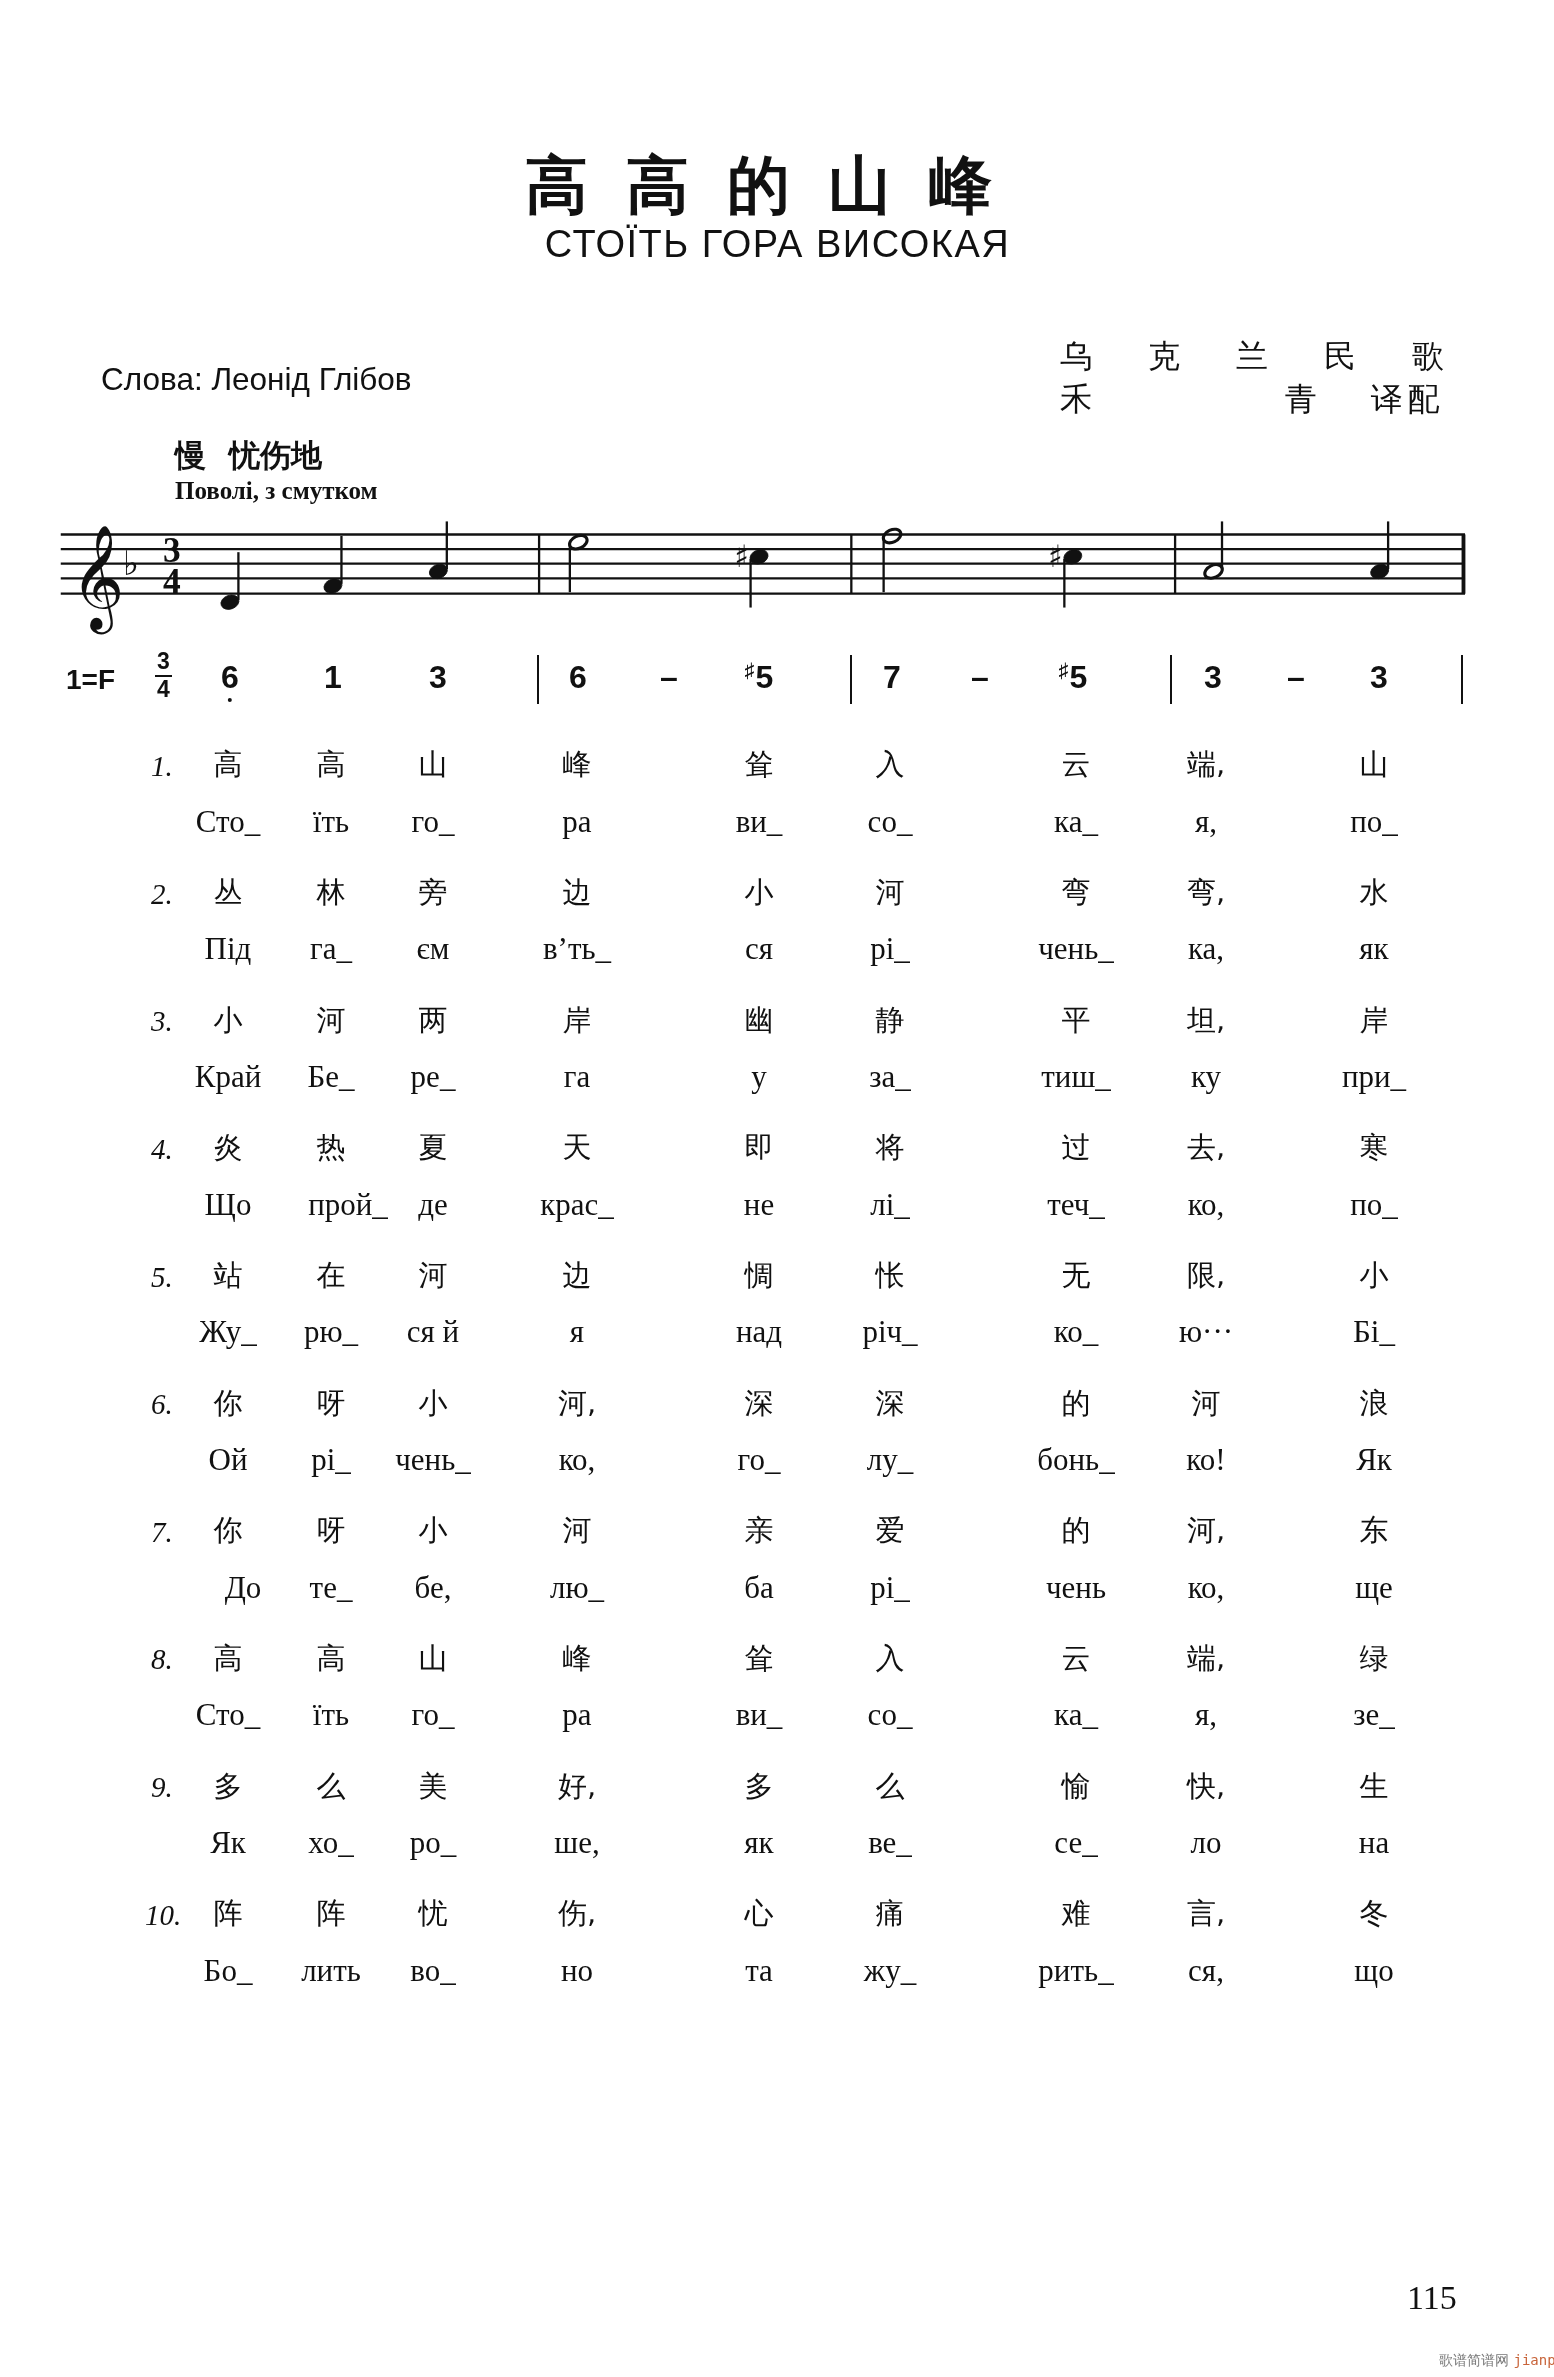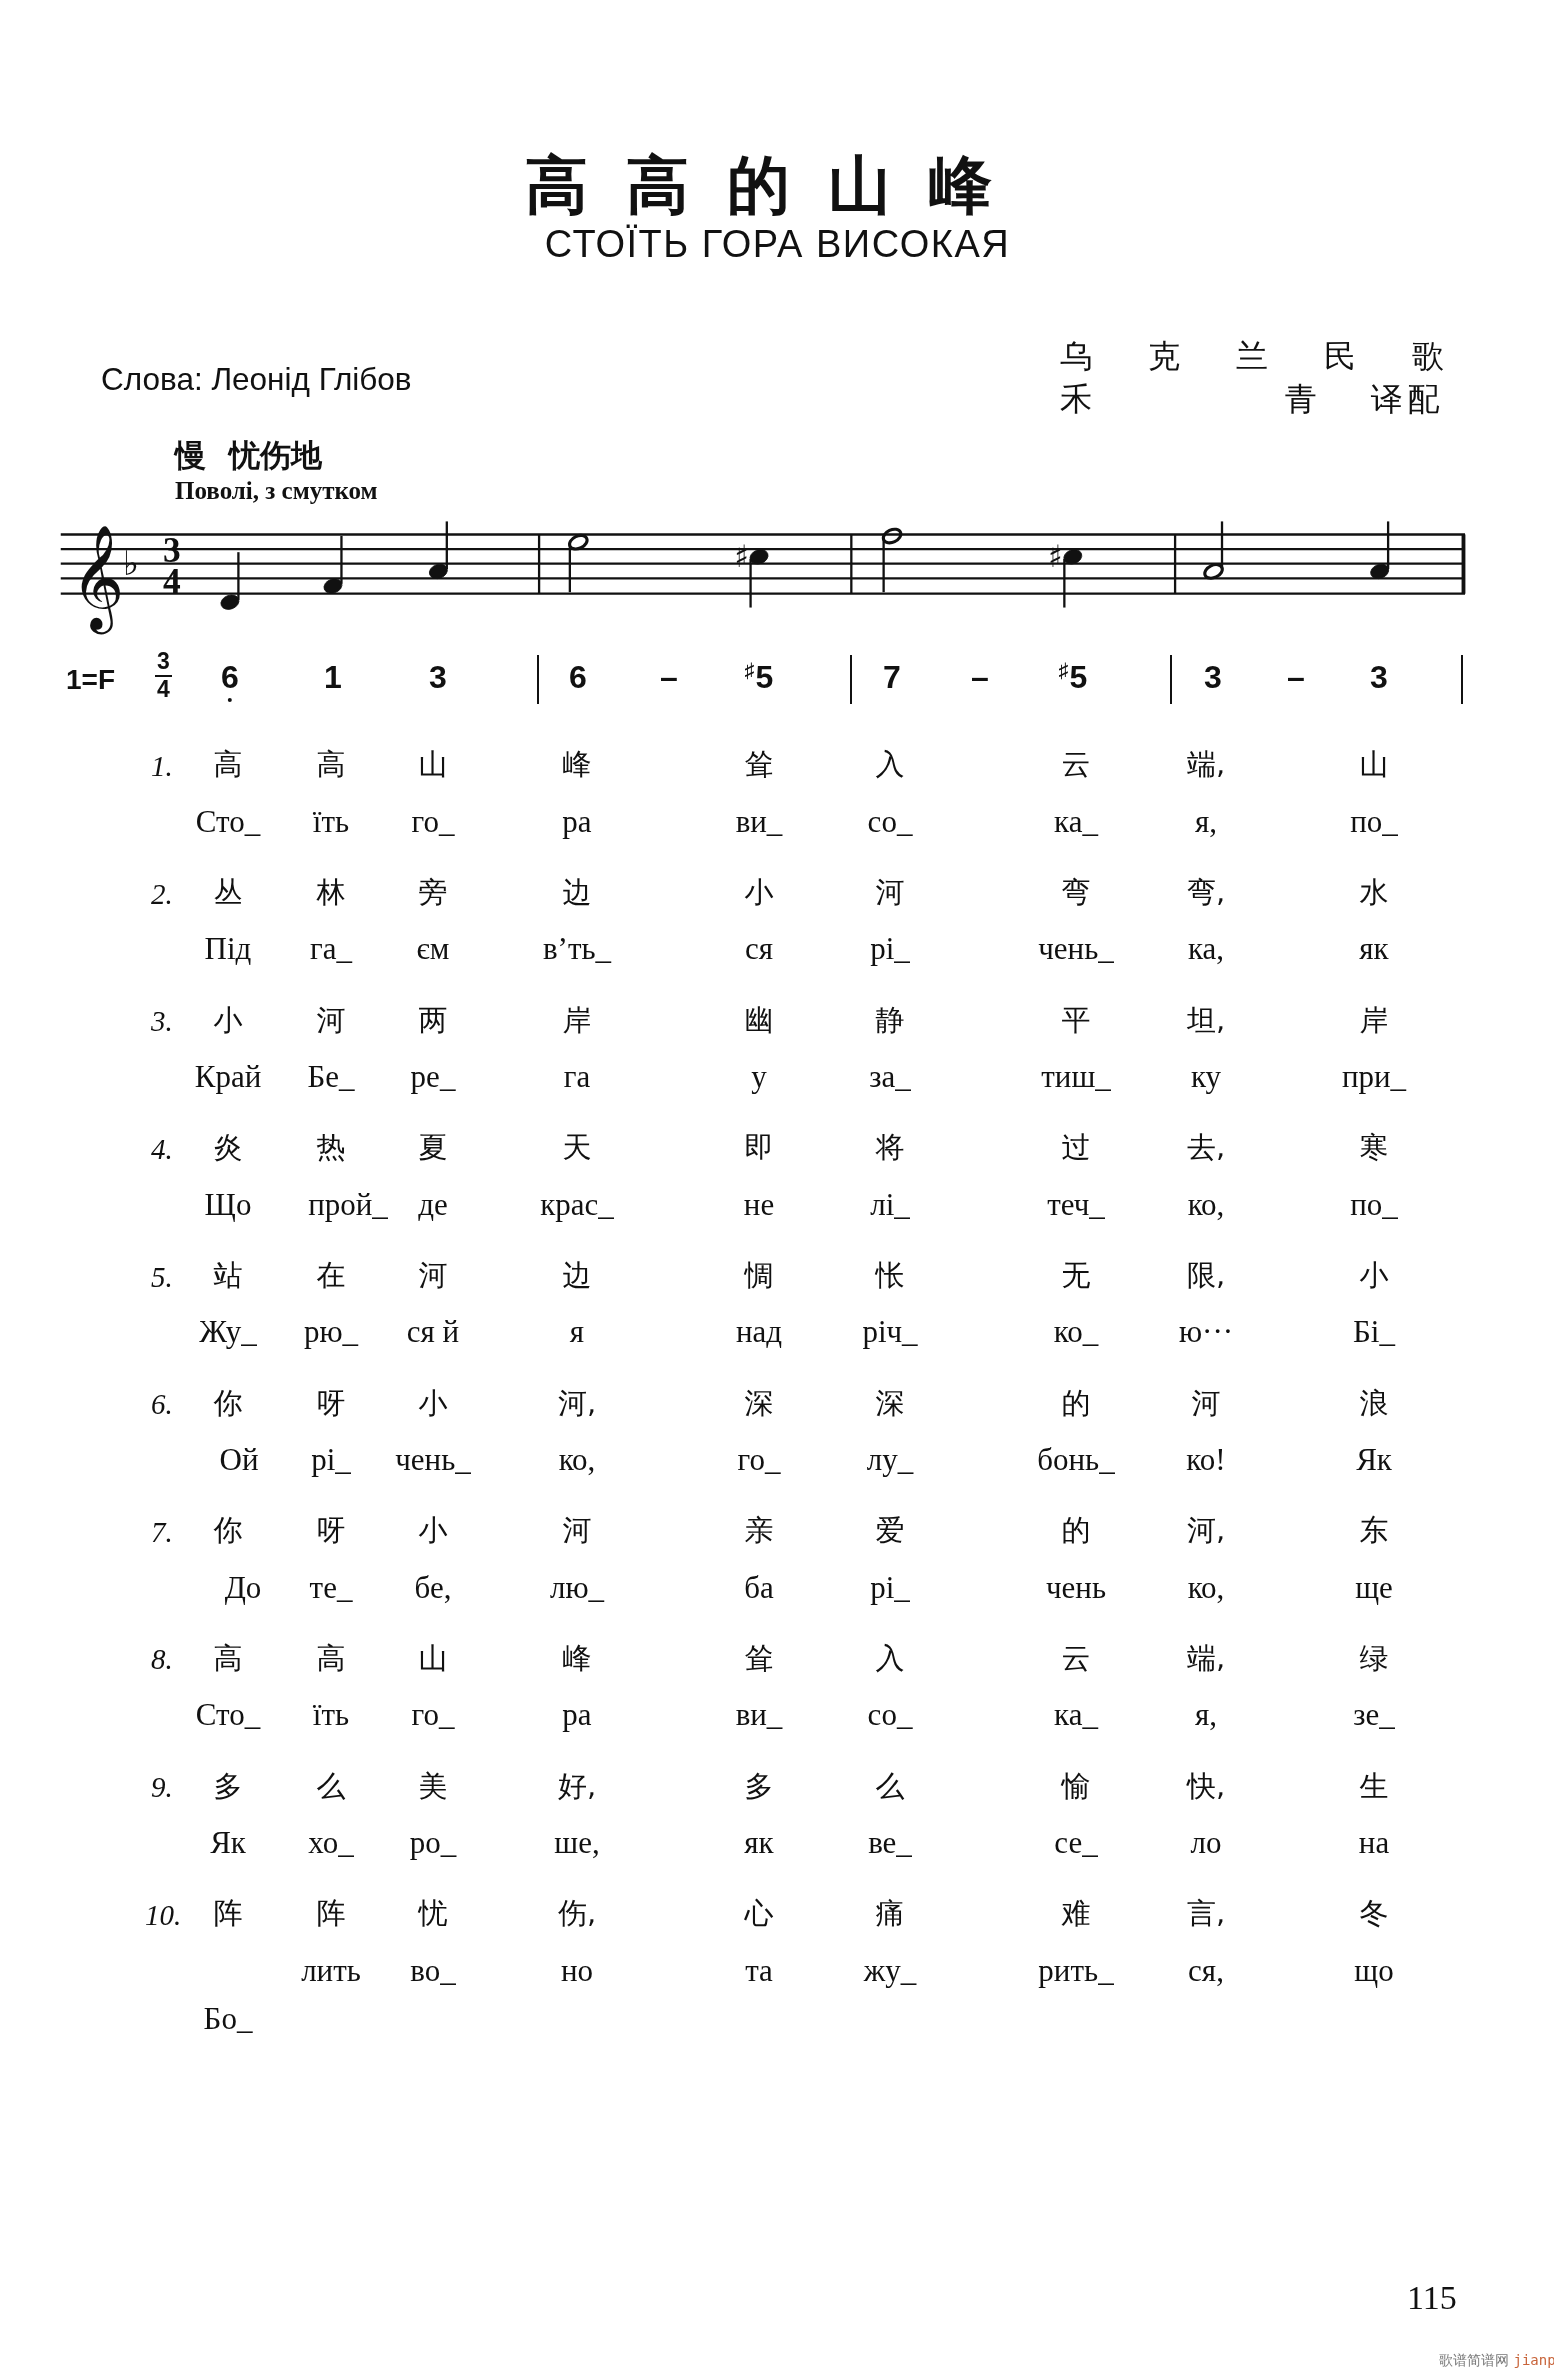--- a/index.html
+++ b/index.html
@@ -250,21 +250,21 @@
       <div class="abs verse-num" style="left: 151px; top: 1390px;">6.</div>
       <div class="abs lyr-cn" style="left: 228px; top: 1389px;">你</div>
       <div class="abs lyr-cn" style="left: 331px; top: 1389px;">呀</div>
       <div class="abs lyr-cn" style="left: 433px; top: 1389px;">小</div>
       <div class="abs lyr-cn" style="left: 577px; top: 1389px;">河,</div>
       <div class="abs lyr-cn" style="left: 759px; top: 1389px;">深</div>
       <div class="abs lyr-cn" style="left: 890px; top: 1389px;">深</div>
       <div class="abs lyr-cn" style="left: 1076px; top: 1389px;">的</div>
       <div class="abs lyr-cn" style="left: 1206px; top: 1389px;">河</div>
       <div class="abs lyr-cn" style="left: 1374px; top: 1389px;">浪</div>
-      <div class="abs lyr-uk" style="left: 228px; top: 1444px; margin-left: 11px;">Ой</div>
+      <div class="abs lyr-uk" style="left: 228px; top: 1444px;">Ой</div>
       <div class="abs lyr-uk" style="left: 331px; top: 1444px;">рі_</div>
       <div class="abs lyr-uk" style="left: 433px; top: 1444px;">чень_</div>
       <div class="abs lyr-uk" style="left: 577px; top: 1444px;">ко,</div>
       <div class="abs lyr-uk" style="left: 759px; top: 1444px;">го_</div>
       <div class="abs lyr-uk" style="left: 890px; top: 1444px;">лу_</div>
       <div class="abs lyr-uk" style="left: 1076px; top: 1444px;">бонь_</div>
       <div class="abs lyr-uk" style="left: 1206px; top: 1444px;">ко!</div>
       <div class="abs lyr-uk" style="left: 1374px; top: 1444px;">Як</div>
       <div class="abs verse-num" style="left: 151px; top: 1518px;">7.</div>
       <div class="abs lyr-cn" style="left: 228px; top: 1516px;">你</div>
@@ -326,21 +326,21 @@
       <div class="abs verse-num" style="left: 145px; top: 1901px;">10.</div>
       <div class="abs lyr-cn" style="left: 228px; top: 1899px;">阵</div>
       <div class="abs lyr-cn" style="left: 331px; top: 1899px;">阵</div>
       <div class="abs lyr-cn" style="left: 433px; top: 1899px;">忧</div>
       <div class="abs lyr-cn" style="left: 577px; top: 1899px;">伤,</div>
       <div class="abs lyr-cn" style="left: 759px; top: 1899px;">心</div>
       <div class="abs lyr-cn" style="left: 890px; top: 1899px;">痛</div>
       <div class="abs lyr-cn" style="left: 1076px; top: 1899px;">难</div>
       <div class="abs lyr-cn" style="left: 1206px; top: 1899px;">言,</div>
       <div class="abs lyr-cn" style="left: 1374px; top: 1899px;">冬</div>
-      <div class="abs lyr-uk" style="left: 228px; top: 1955px; margin-top: 48px;">Бо_</div>
+      <div class="abs lyr-uk" style="left: 228px; top: 1955px;">Бо_</div>
       <div class="abs lyr-uk" style="left: 331px; top: 1955px;">лить</div>
       <div class="abs lyr-uk" style="left: 433px; top: 1955px;">во_</div>
       <div class="abs lyr-uk" style="left: 577px; top: 1955px;">но</div>
       <div class="abs lyr-uk" style="left: 759px; top: 1955px;">та</div>
       <div class="abs lyr-uk" style="left: 890px; top: 1955px;">жу_</div>
       <div class="abs lyr-uk" style="left: 1076px; top: 1955px;">рить_</div>
       <div class="abs lyr-uk" style="left: 1206px; top: 1955px;">ся,</div>
       <div class="abs lyr-uk" style="left: 1374px; top: 1955px;">що</div>
     </div>
 

